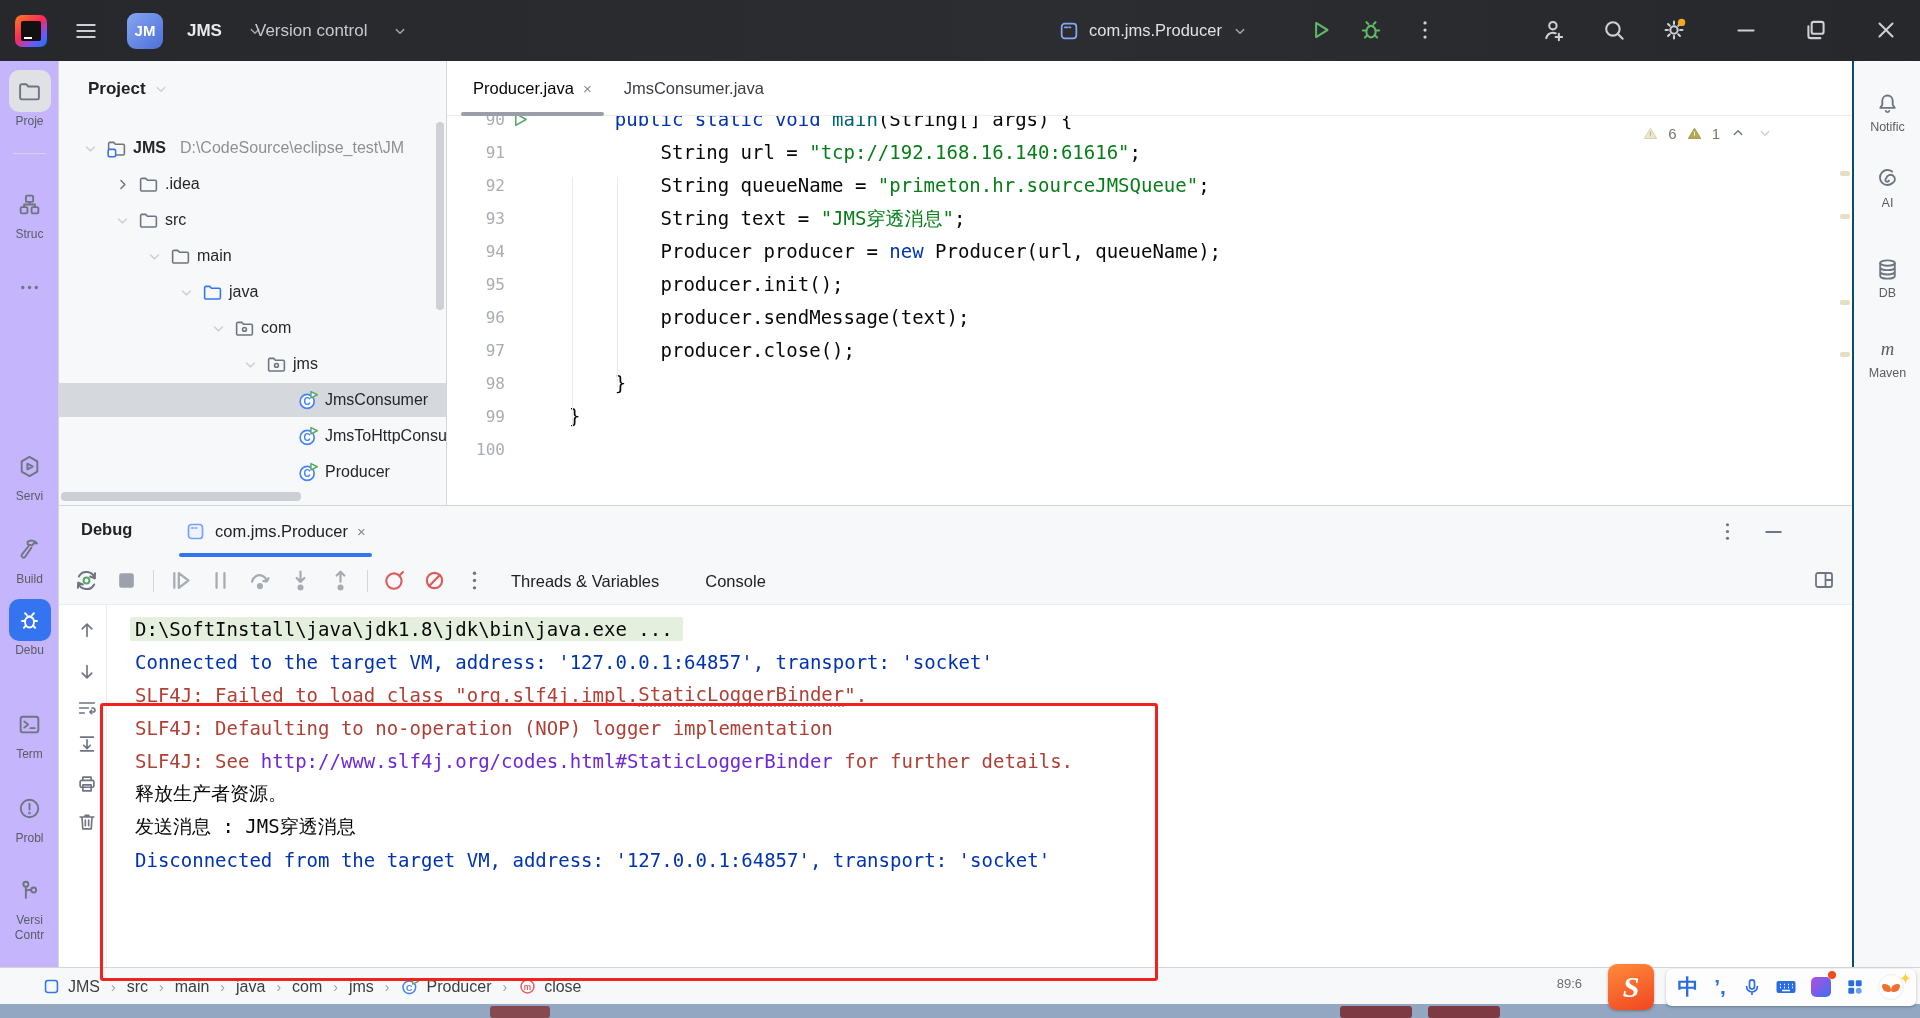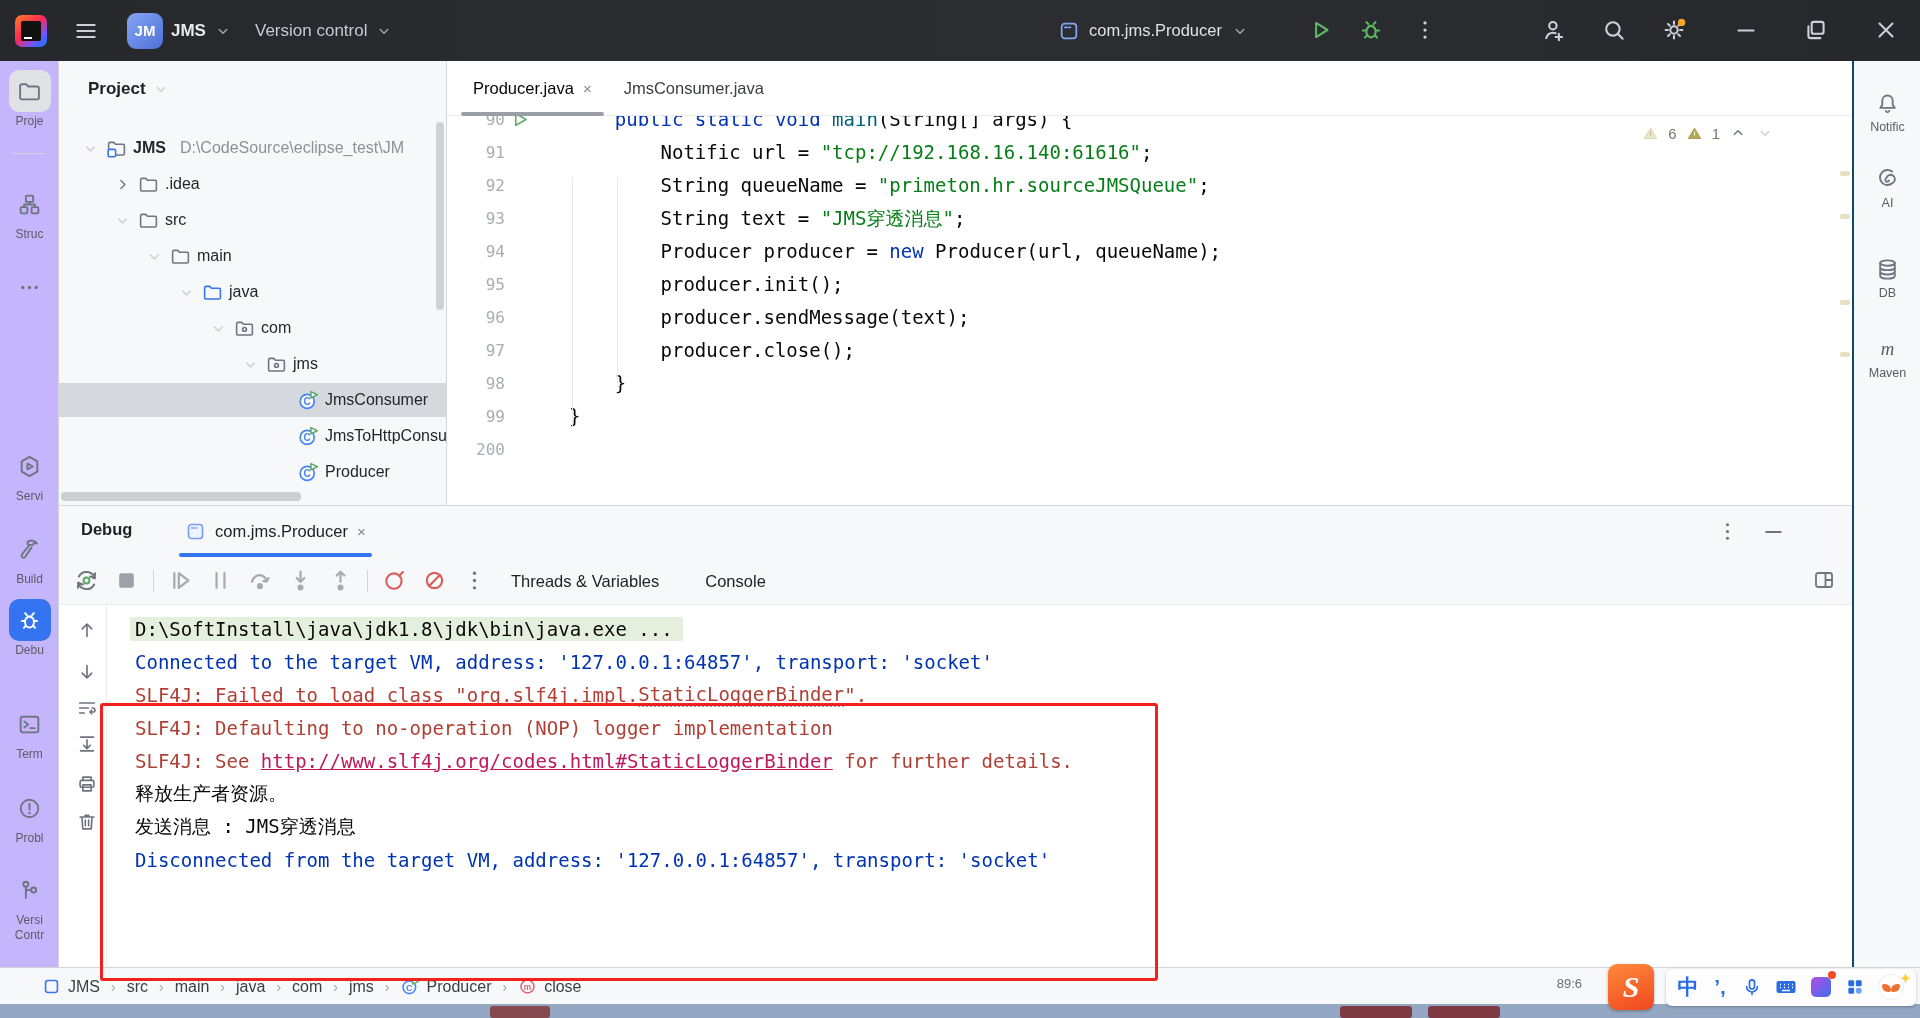--- a/index.html
+++ b/index.html
@@ -4,21 +4,21 @@
 <style>
   * { margin:0; padding:0; box-sizing:border-box; }
   html,body { width:1920px; height:1018px; overflow:hidden; background:#fff;
     font-family:"Liberation Sans", sans-serif; -webkit-font-smoothing:antialiased; }
   #app { position:relative; width:1920px; height:1018px; background:#fff; }
   .ic svg { display:block; width:100%; height:100%; }
 
   
   #titlebar { position:absolute; left:0; top:0; width:1920px; height:61px;
     background:linear-gradient(90deg,#26282c,#2b2d31 55%,#26282c); color:#dfe1e5; }
-  .tb-item { position:absolute; top:0; height:61px; display:flex; align-items:center; gap:8px; }
+  .tb-item { position:absolute; top:0; height:61px; display:flex; align-items:center; gap:24px; }
   #ij-logo { left:15px; }
   .ij-badge { width:32px; height:32px; border-radius:7px;
     background:linear-gradient(140deg,#fc801d,#fe2857 45%,#6b57ff 75%,#087cfa); position:relative; }
   .ij-badge::after { content:""; position:absolute; left:6px; top:6px; width:20px; height:20px; background:#111; border-radius:2px; }
   .ij-badge::before { content:""; position:absolute; left:9px; top:22px; width:8px; height:2px; background:#fff; z-index:2; }
   #tb-menu { left:70px; } 
   #tb-project { left:127px; }
   .jm-avatar { width:36px; height:36px; border-radius:9px; background:linear-gradient(135deg,#85a6f2,#4d6fd8);
     color:#fff; font-weight:bold; font-size:15px; display:flex; align-items:center; justify-content:center; }
   .tb-label { font-size:17px; color:#e8eaee; font-weight:600; }
@@ -114,21 +114,21 @@
   #con-gutter { position:absolute; left:0; top:0; width:48px; height:363px; border-right:1px solid #ebecf0; }
   .cg-ic { position:absolute; left:17px; width:22px; height:22px; }
   #con-text { position:absolute; left:76px; top:7px; }
   .con-line { height:33px; display:flex; align-items:center; white-space:pre;
     font-family:"DejaVu Sans Mono", monospace; font-size:19px; }
   .con-line.stdout { color:#080808; }
   .con-line.system { color:#0033b3; }
   .con-line.stderr { color:#b04035; }
   .con-line .hl { background:#e4efdd; padding:1px 10px 1px 5px; margin-left:-5px; border-radius:2px; }
   .con-line .dotted { border-bottom:2px dotted #9aa0a6; }
-  .con-line .link { color:#be185d; text-decoration:underline; }
+  .con-line .link { color:#6d28d9; }
   #redbox { position:absolute; left:41px; top:98px; width:1058px; height:278px;
     border:3.5px solid #f1221d; border-radius:3px; z-index:5; pointer-events:none; }
   #proc-line { position:absolute; left:76px; top:400px; font-family:"DejaVu Sans Mono", monospace;
     font-size:19px; color:#0033b3; white-space:pre; }
 
   
   #statusbar { position:absolute; left:0; top:967px; width:1920px; height:37px;
     background:#f7f8fa; border-top:1px solid #d3d5db; }
   #breadcrumbs { position:absolute; left:42px; top:0; height:37px; display:flex; align-items:center; gap:11px; }
   .bc-item { display:flex; align-items:center; gap:7px; }
@@ -605,21 +605,21 @@
           <span class="num">90</span>
           <span class="ic runarrow">
             <svg viewBox="0 0 24 24" xmlns="http://www.w3.org/2000/svg">
               <path d="M6 4.5 19 12 6 19.5z" fill="none" stroke="#59a869" stroke-width="2" stroke-linejoin="round"></path>
             </svg>
           </span>
           <pre><span class="k-pl">    </span><span class="k-kw">public static void </span><span class="k-fn">main</span><span class="k-pl">(String[] args) {</span></pre>
         </div>
         <div class="code-row" style="top: 75px;">
           <span class="num">91</span>
-          <pre><span class="k-pl">        Notific url = </span><span class="k-st">"tcp://192.168.16.140:61616"</span><span class="k-pl">;</span></pre>
+          <pre><span class="k-pl">        String url = </span><span class="k-st">"tcp://192.168.16.140:61616"</span><span class="k-pl">;</span></pre>
         </div>
         <div class="code-row" style="top: 108px;">
           <span class="num">92</span>
           <pre><span class="k-pl">        String queueName = </span><span class="k-st">"primeton.hr.sourceJMSQueue"</span><span class="k-pl">;</span></pre>
         </div>
         <div class="code-row" style="top: 141px;">
           <span class="num">93</span>
           <pre><span class="k-pl">        String text = </span><span class="k-st">"JMS穿透消息"</span><span class="k-pl">;</span></pre>
         </div>
         <div class="code-row" style="top: 174px;">
@@ -640,21 +640,21 @@
         </div>
         <div class="code-row" style="top: 306px;">
           <span class="num">98</span>
           <pre><span class="k-pl">    }</span></pre>
         </div>
         <div class="code-row" style="top: 339px;">
           <span class="num">99</span>
           <pre><span class="k-pl">}</span></pre>
         </div>
         <div class="code-row" style="top: 372px;">
-          <span class="num">200</span>
+          <span class="num">100</span>
           <pre></pre>
         </div>
       </div>
     <div class="iguide" style="left:125px; top:116px; height:250px;"></div>
     <div class="iguide" style="left:170px; top:116px; height:210px;"></div>
     <div id="tabbar">
         <div class="etab active">
           <span class="t">Producer.java</span>
           <span class="x">×</span>
         </div>

